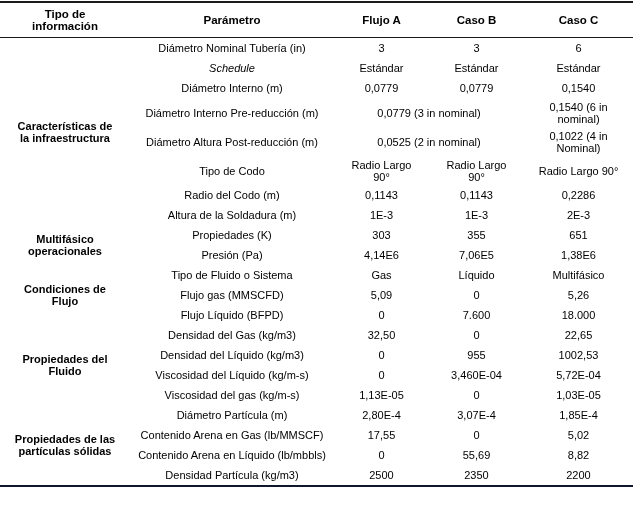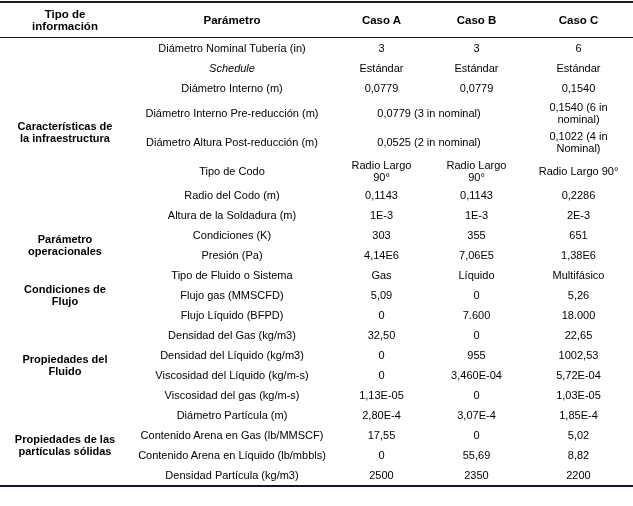--- a/index.html
+++ b/index.html
@@ -69,21 +69,21 @@
       <col class="c-info">
       <col class="c-param">
       <col class="c-a">
       <col class="c-b">
       <col class="c-c">
     </colgroup>
     <thead>
       <tr>
         <th>Tipo de información</th>
         <th class="hdr-wide">Parámetro</th>
-        <th class="hdr-wide">Caso A</th>
+        <th class="hdr-wide">Flujo A</th>
         <th class="hdr-wide">Caso B</th>
         <th class="hdr-wide">Caso C</th>
       </tr>
     </thead>
     <tbody>
         <tr>
           <td class="group" rowspan="8">Características de la infraestructura</td>
           <td class="param">Diámetro Nominal Tubería (in)</td>
           <td class="val">3</td>
           <td class="val">3</td>
@@ -123,22 +123,22 @@
           <td class="val">0,1143</td>
           <td class="val">0,2286</td>
         </tr>
         <tr>
           <td class="param">Altura de la Soldadura (m)</td>
           <td class="val">1E-3</td>
           <td class="val">1E-3</td>
           <td class="val">2E-3</td>
         </tr>
         <tr>
-          <td class="group" rowspan="2">Parámetro operacionales</td>
-          <td class="param">Condiciones (K)</td>
+          <td class="group" rowspan="2">Multifásico operacionales</td>
+          <td class="param">Propiedades (K)</td>
           <td class="val">303</td>
           <td class="val">355</td>
           <td class="val">651</td>
         </tr>
         <tr>
           <td class="param">Presión (Pa)</td>
           <td class="val">4,14E6</td>
           <td class="val">7,06E5</td>
           <td class="val">1,38E6</td>
         </tr>

